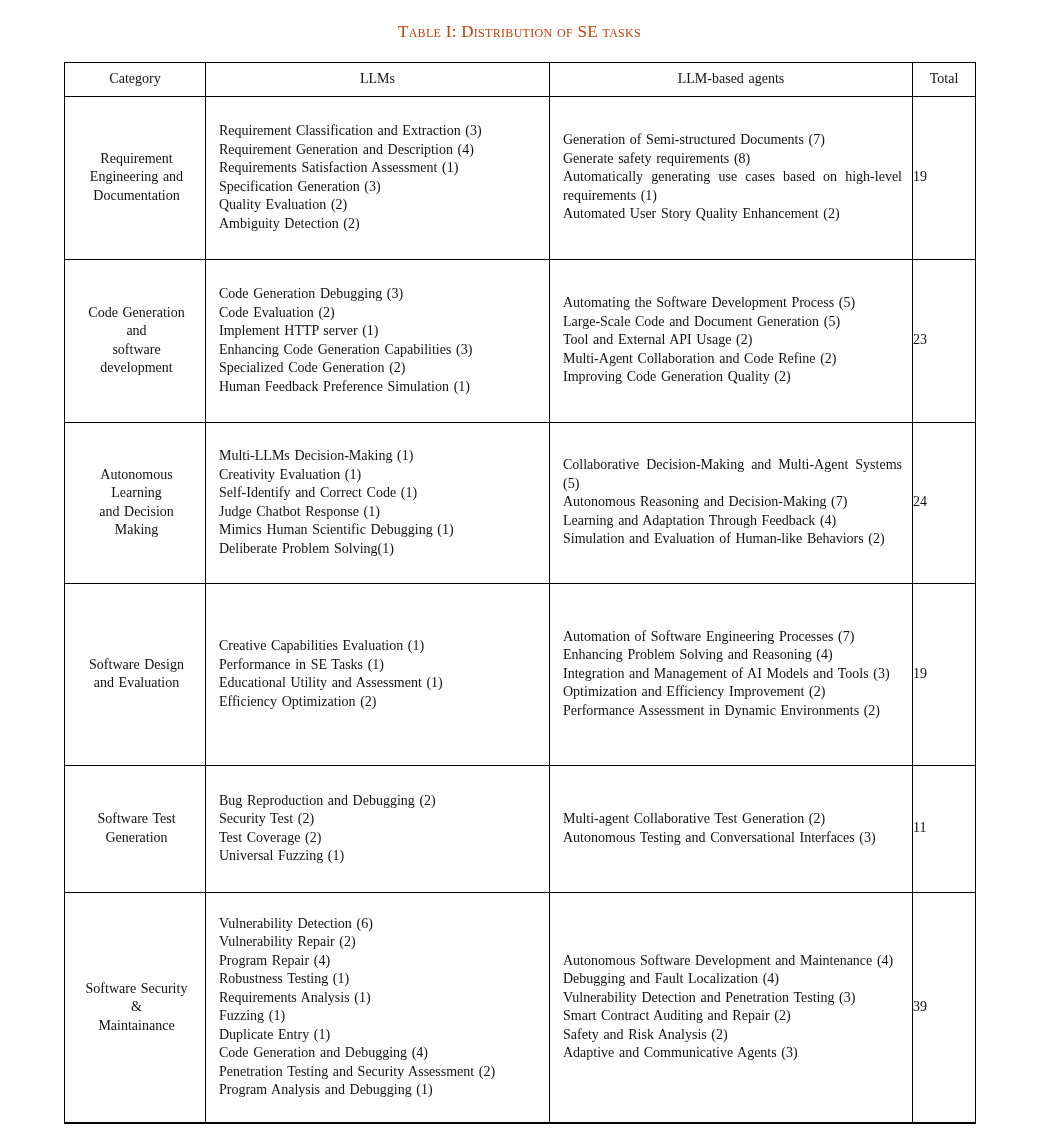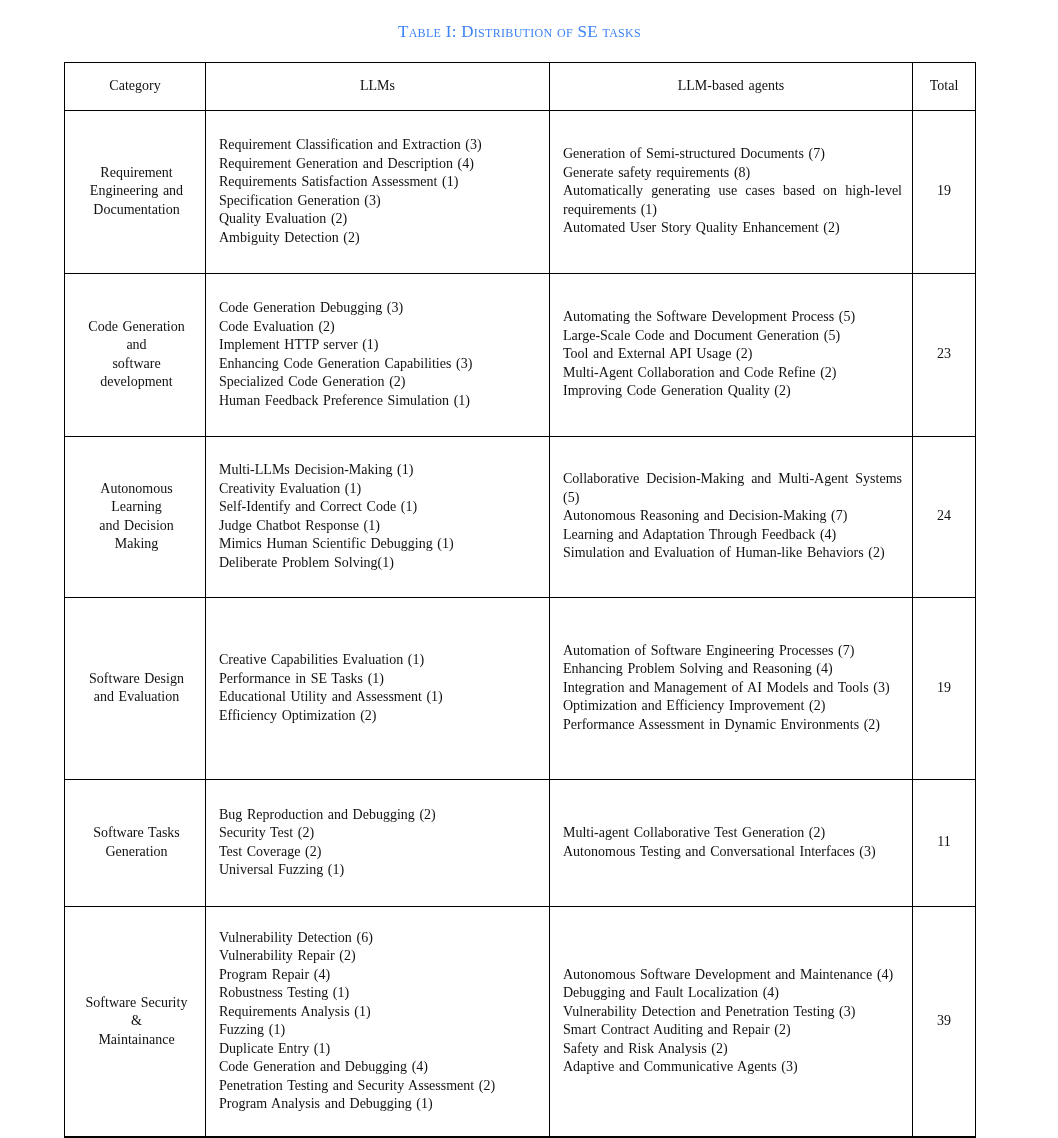--- a/index.html
+++ b/index.html
@@ -17,21 +17,21 @@
   }
   .caption {
     position: absolute;
     top: 22px;
     left: 64px;
     width: 911px;
     text-align: center;
     font-size: 17px;
     font-variant: small-caps;
     letter-spacing: 0.3px;
-    color: #3b82f6;
+    color: #c2410c;
   }
   table.se-table {
     position: absolute;
     top: 62px;
     left: 64px;
     width: 911px;
     border-collapse: collapse;
     table-layout: fixed;
     border: 1.5px solid #000000;
     border-bottom-width: 2px;
@@ -40,34 +40,33 @@
     word-spacing: 0.08em;
   }
   .se-table th, .se-table td {
     border: 1px solid #000000;
     vertical-align: middle;
     font-weight: normal;
   }
   .se-table thead th {
     height: 17px;
     text-align: center;
-    padding: 14px 2px;
+    padding: 7px 2px;
   }
   .se-table td {
     padding: 6px 10px 6px 13px;
   }
   td.cell-category {
     white-space: pre-line;
     text-align: center;
   }
   td.cell-llms .item, td.cell-agents .item {
     text-align: justify;
   }
   td.cell-total {
-    text-align: center;
     padding: 0;
   }
   
   tbody tr:nth-child(1) { height: 163px; }
   tbody tr:nth-child(2) { height: 163px; }
   tbody tr:nth-child(3) { height: 161px; }
   tbody tr:nth-child(4) { height: 182px; }
   tbody tr:nth-child(5) { height: 127px; }
   tbody tr:nth-child(6) { height: 231px; }
 </style>
@@ -168,21 +167,21 @@
     <td class="cell-agents">
             <div class="item">Automation of Software Engineering Processes (7)</div>
             <div class="item">Enhancing Problem Solving and Reasoning (4)</div>
             <div class="item">Integration and Management of AI Models and Tools (3)</div>
             <div class="item">Optimization and Efficiency Improvement (2)</div>
             <div class="item">Performance Assessment in Dynamic Environments (2)</div>
           </td>
     <td class="cell-total">19</td>
   </tr>
         <tr>
-    <td class="cell-category">Software Tasks
+    <td class="cell-category">Software Test
 Generation</td>
     <td class="cell-llms">
             <div class="item">Bug Reproduction and Debugging (2)</div>
             <div class="item">Security Test (2)</div>
             <div class="item">Test Coverage (2)</div>
             <div class="item">Universal Fuzzing (1)</div>
           </td>
     <td class="cell-agents">
             <div class="item">Multi-agent Collaborative Test Generation (2)</div>
             <div class="item">Autonomous Testing and Conversational Interfaces (3)</div>

